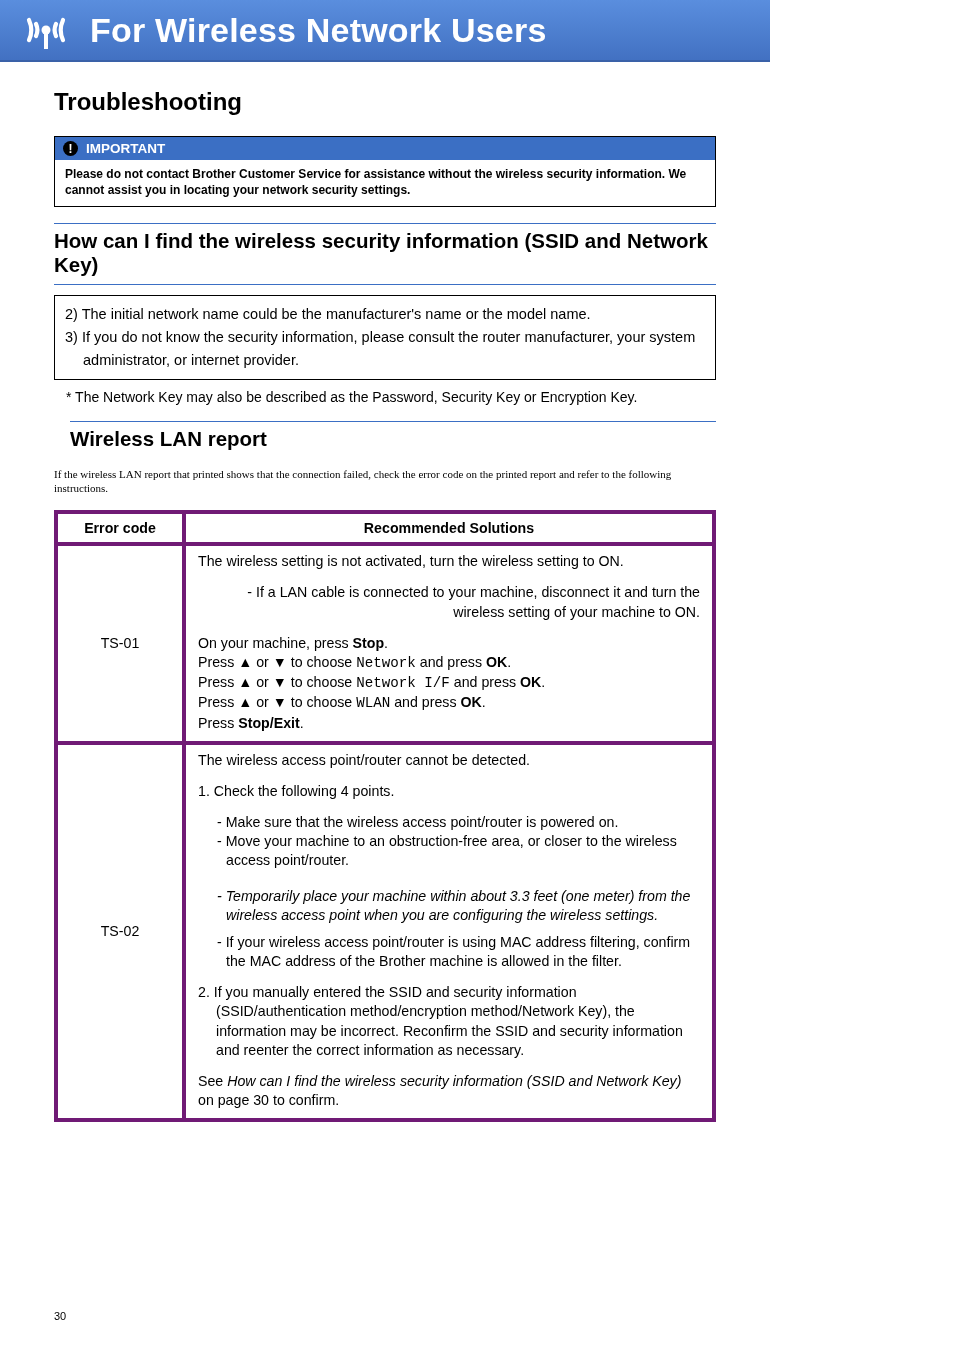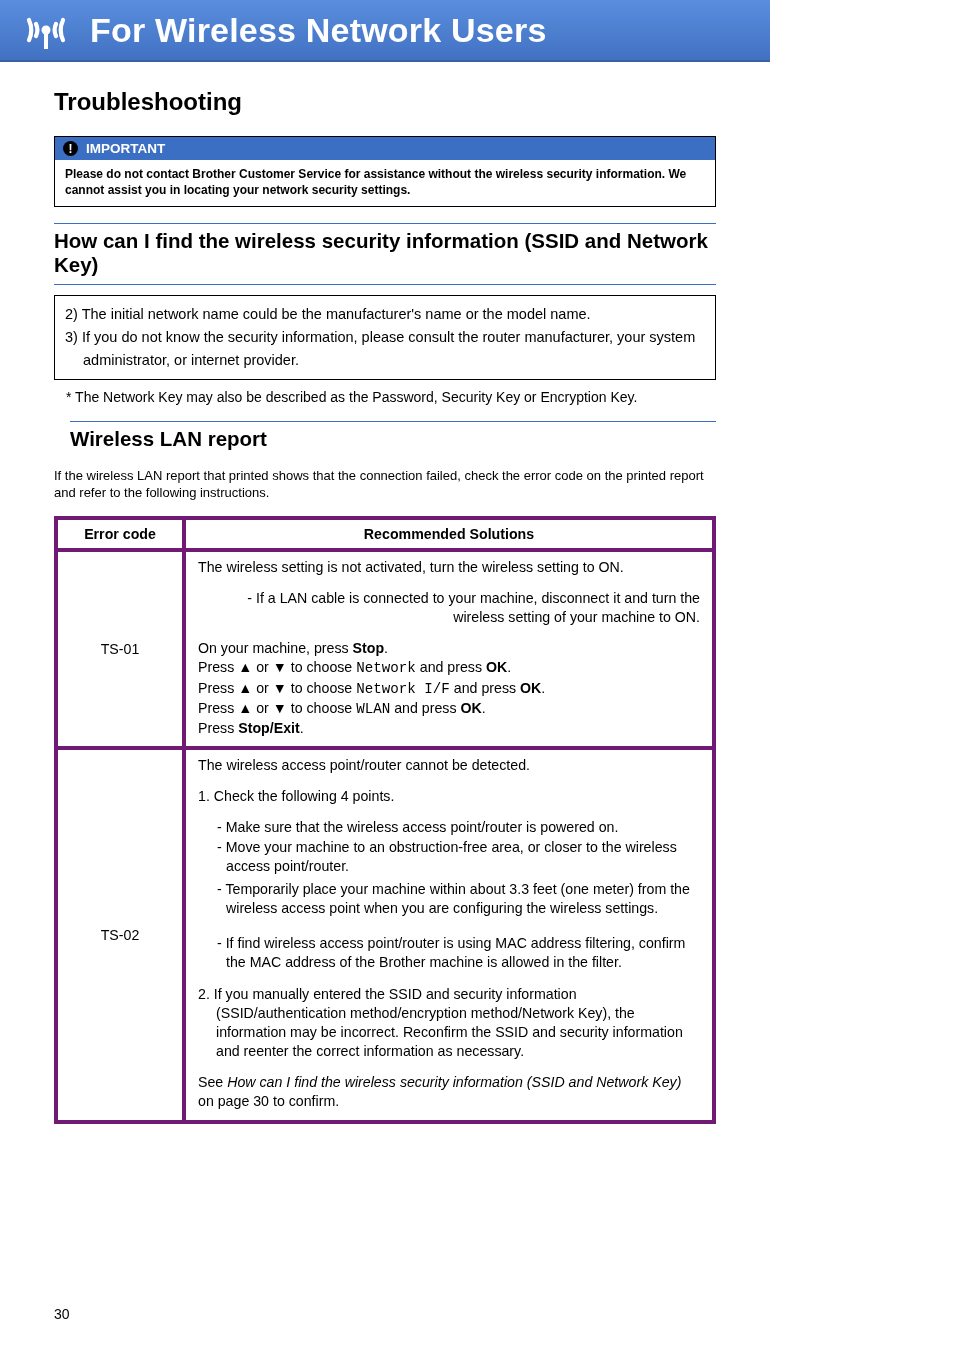--- a/index.html
+++ b/index.html
@@ -96,23 +96,24 @@
     line-height: 1.3;
   }
   .h2b {
     font-size: 20.5px;
     font-weight: bold;
     border-top: 1.5px solid #3b6fc4;
     padding: 5px 0 0 0;
     margin: 14px 0 6px 16px;
   }
   .para {
-    font-size: 13px;
+    font-size: 11px;
     line-height: 1.35;
     margin: 16px 0 14px 0;
+    font-family: Liberation Serif, serif;
   }
   table.err {
     border-collapse: collapse;
     width: 100%;
     font-size: 14.2px;
   }
   table.err th, table.err td {
     border: 4px solid #701a75;
     padding: 6px 12px;
     vertical-align: top;
@@ -133,21 +134,21 @@
   .sol .indent1b { padding-left: 28px; text-indent: -9px; }
   .sol .num { padding-left: 18px; text-indent: -18px; }
   .sol .block { line-height: 1.35; margin-bottom: 2px; }
   .mono { font-family: "Courier New", monospace; }
   .b { font-weight: bold; }
   .i { font-style: italic; }
   .pagenum {
     position: absolute;
     left: 54px;
     bottom: 28px;
-    font-size: 14px;
+    font-size: 11px;
   }
   .page-wrap { position: relative; width: 770px; height: 1350px; }
 </style>
 </head>
 <body>
 
 <div class="page-wrap">
 <div class="banner">
   <span class="banner-icon">
     <svg viewBox="0 0 52 52" width="52" height="52">
@@ -209,23 +210,23 @@
           </div>
         </td>
       </tr>
       <tr>
         <td class="code">TS-02</td>
         <td class="sol">
           <p>The wireless access point/router cannot be detected.</p>
           <p>1. Check the following 4 points.</p>
           <div style="margin-bottom:12px;">
             <p class="indent1b" style="margin-bottom:0;">- Make sure that the wireless access point/router is powered on.</p>
-            <p class="indent1b" style="margin-bottom:4px;">- Move your machine to an obstruction-free area, or closer to the wireless access point/router.</p>
-            <p class="indent1b" style="margin-bottom:16px;">- Temporarily place your machine within about 3.3 feet (one meter) from the wireless access point when you are configuring the wireless settings.</p>
-            <p class="indent1b" style="margin-bottom:0;">- If find wireless access point/router is using MAC address filtering, confirm the MAC address of the Brother machine is allowed in the filter.</p>
+            <p class="indent1b" style="margin-bottom:16px;">- Move your machine to an obstruction-free area, or closer to the wireless access point/router.</p>
+            <p class="indent1b" style="margin-bottom:8px;font-style:italic;">- Temporarily place your machine within about 3.3 feet (one meter) from the wireless access point when you are configuring the wireless settings.</p>
+            <p class="indent1b" style="margin-bottom:0;">- If your wireless access point/router is using MAC address filtering, confirm the MAC address of the Brother machine is allowed in the filter.</p>
           </div>
           <p class="num">2. If you manually entered the SSID and security information (SSID/authentication method/encryption method/Network Key), the information may be incorrect. Reconfirm the SSID and security information and reenter the correct information as necessary.</p>
           <p>
             <span>See </span><span class="i">How can I find the wireless security information (SSID and Network Key)</span><span> on page 30 to confirm.</span>
           </p>
         </td>
       </tr>
     </tbody>
   </table>
 </div>

